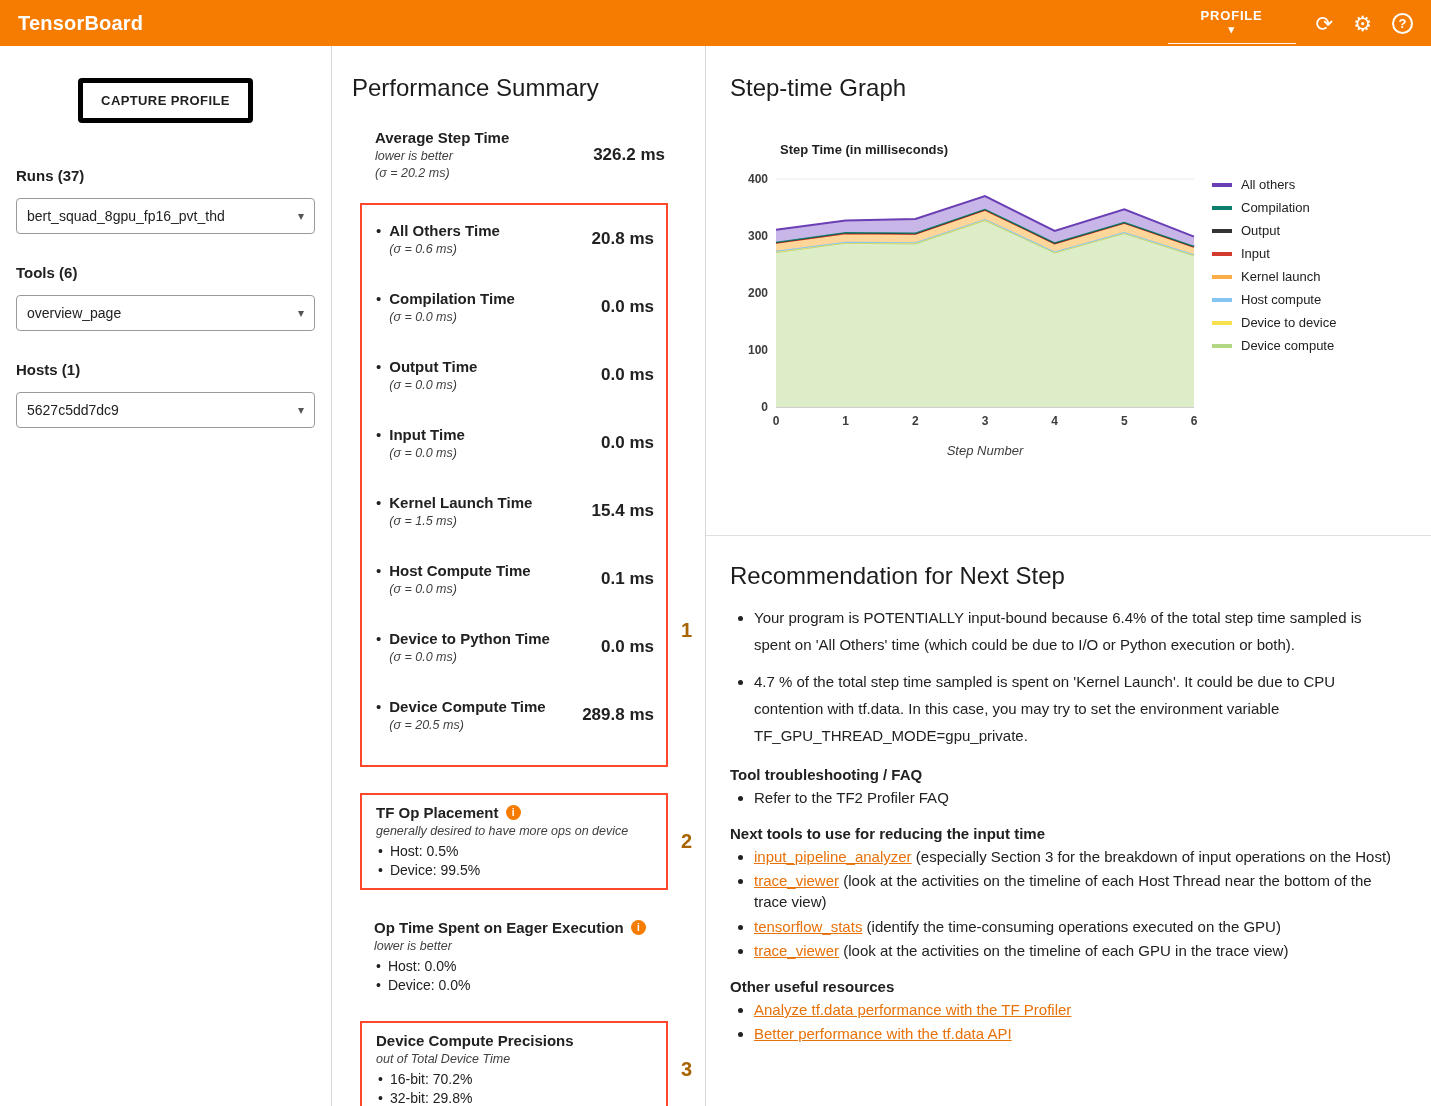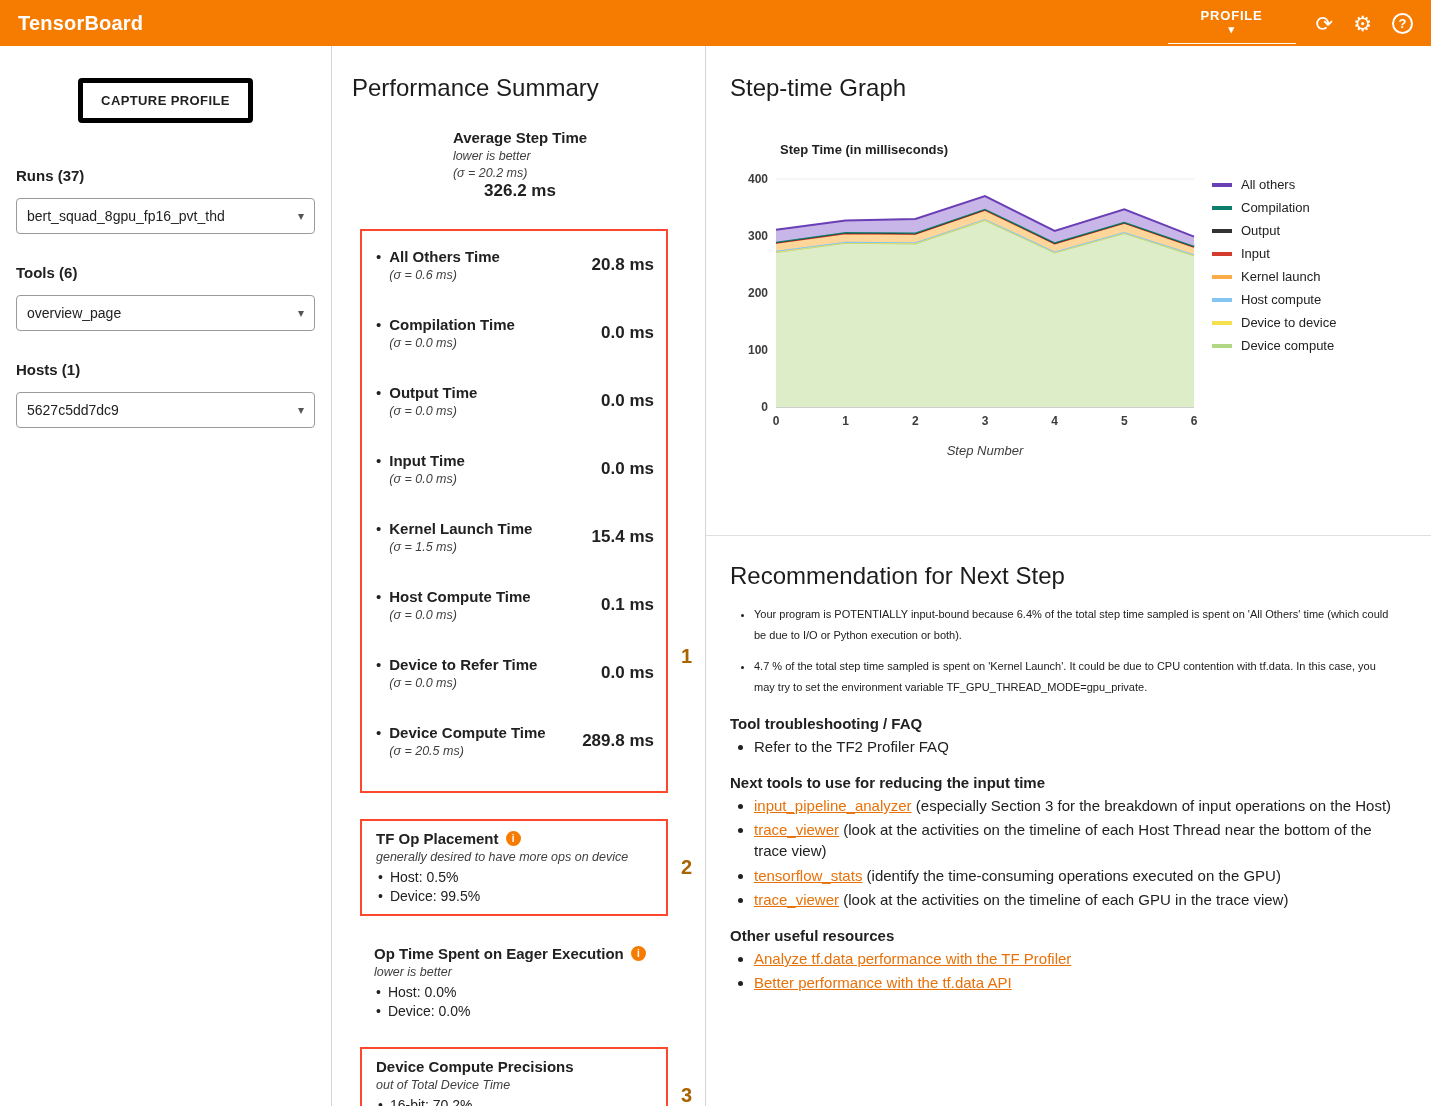--- a/index.html
+++ b/index.html
@@ -31,21 +31,21 @@
   .select-box { border: 1px solid #9a9a9a; border-radius: 4px; height: 36px; display: flex; align-items: center;
     justify-content: space-between; padding: 0 10px; font-size: 14px; cursor: pointer; background: #fff; }
   .select-caret { color: #555; font-size: 12px; }
 
   
   .col-title { font-size: 24px; font-weight: 500; color: #1c1c1c; }
   .metric-title { font-size: 15px; font-weight: bold; line-height: 19px; }
   .metric-note { font-size: 12.5px; font-style: italic; color: #3f3f3f; line-height: 16px; margin-top: 1px; }
   .metric-value { font-size: 17px; font-weight: bold; white-space: nowrap; }
 
-  .avg-block { display: flex; justify-content: space-between; align-items: center; margin: 26px 0 28px 23px; width: 290px; flex-direction: column; }
+  .avg-block { display: flex; justify-content: space-between; align-items: center; margin: 26px 0 22px 23px; width: 290px; }
 
   .anno-box { border: 2px solid #ff472e; width: 308px; margin-left: 8px; position: relative; }
   .box1 { padding: 16px 12px 0 14px; }
   .metric-row { display: flex; align-items: center; margin-bottom: 32px; }
   .metric-row .bullet { font-size: 15px; margin-right: 8px; align-self: flex-start; line-height: 19px; }
   .metric-info { flex: 1; }
   .metric-row .metric-value { }
 
   .anno-num { position: absolute; font-size: 20px; font-weight: bold; color: #a86400; }
   .num1 { right: -26px; top: 74%; }
@@ -66,21 +66,21 @@
   .chart-title { font-size: 13px; font-weight: bold; margin: 40px 0 0 50px; }
   .chart-row { display: flex; align-items: flex-start; margin-top: 6px; }
   #chart-legend { margin: 14px 0 0 12px; }
   .legend-item { display: flex; align-items: center; gap: 9px; font-size: 13px; margin-bottom: 8px; color: #212121; }
   .legend-swatch { width: 20px; height: 4px; flex-shrink: 0; }
 
   
   .reco-section { padding: 26px 34px 0 24px; }
   .reco-bullets, .reco-list { list-style: disc; padding-left: 24px; margin-top: 14px; }
   .reco-list { margin-top: 4px; }
-  .reco-bullets li { font-size: 11px; line-height: 21px; margin-bottom: 10px; max-width: 676px; }
+  .reco-bullets li { font-size: 15px; line-height: 27px; margin-bottom: 10px; max-width: 676px; }
   .reco-list li { font-size: 15px; line-height: 21px; margin-bottom: 3px; max-width: 676px; }
   .reco-heading { font-size: 15px; font-weight: bold; margin-top: 17px; }
   a.link { color: #e8710a; text-decoration: underline; cursor: pointer; }
 </style>
 </head>
 <body>
 
 <div class="header">
   <span class="header-title">TensorBoard</span>
   <div class="header-right">
@@ -175,21 +175,21 @@
         <span class="bullet">•</span>
         <div class="metric-info">
           <div class="metric-title">Host Compute Time</div>
           <div class="metric-note">(σ = 0.0 ms)</div>
         </div>
         <div class="metric-value">0.1 ms</div>
       </div>
       <div class="metric-row">
         <span class="bullet">•</span>
         <div class="metric-info">
-          <div class="metric-title">Device to Refer Time</div>
+          <div class="metric-title">Device to Python Time</div>
           <div class="metric-note">(σ = 0.0 ms)</div>
         </div>
         <div class="metric-value">0.0 ms</div>
       </div>
       <div class="metric-row">
         <span class="bullet">•</span>
         <div class="metric-info">
           <div class="metric-title">Device Compute Time</div>
           <div class="metric-note">(σ = 20.5 ms)</div>
         </div>

